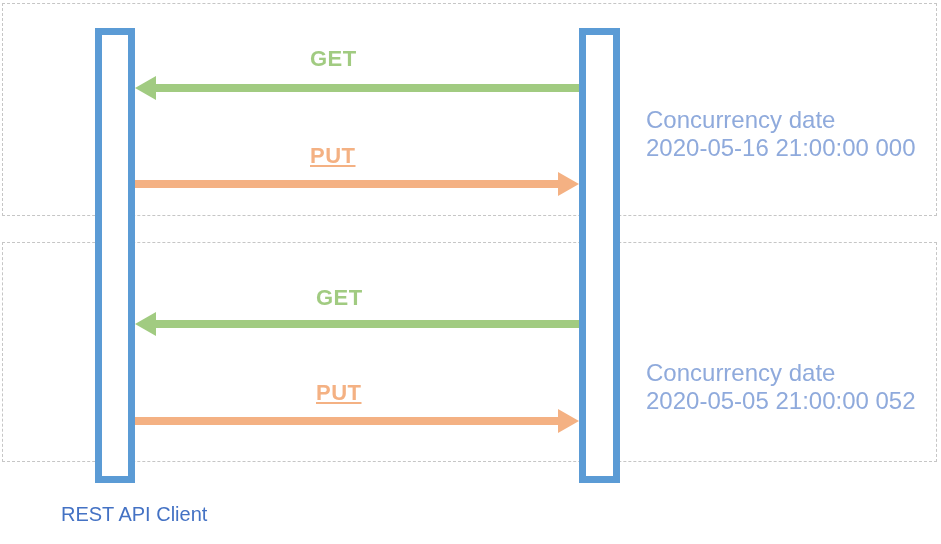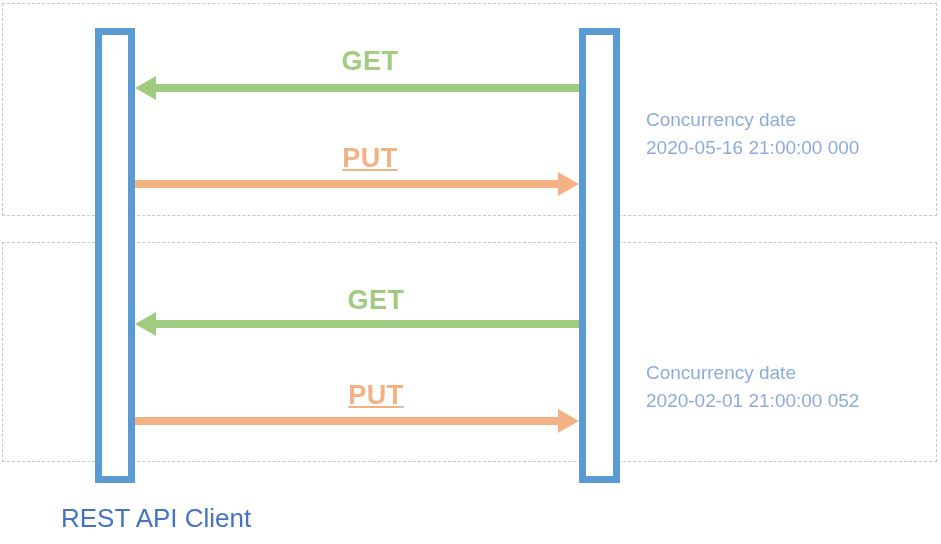--- a/index.html
+++ b/index.html
@@ -39,22 +39,21 @@
     background: #ffffff;
     box-sizing: border-box;
     z-index: 2;
   }
   .lifeline.client { left: 95px; width: 40px; }
   .lifeline.server { left: 579px; width: 41px; }
 
   .msg-label {
     position: absolute;
     width: 120px;
-    text-align: center;
-    font-size: 27px;
+    font-size: 22px;
     font-weight: bold;
     letter-spacing: 0.5px;
     z-index: 3;
   }
   .msg-label.get { color: var(--get-green); }
   .msg-label.put { color: var(--put-orange); text-decoration: underline; }
   .lbl-get1 { left: 310px; top: 46px; }
   .lbl-put1 { left: 310px; top: 143px; }
   .lbl-get2 { left: 316px; top: 285px; }
   .lbl-put2 { left: 316px; top: 380px; }
@@ -87,32 +86,32 @@
   .arrow-get2 .shaft { left: 153px; top: 320px; width: 426px; }
   .arrow-get2 .head  { left: 135px; top: 312px; }
   
   .arrow-put2 .shaft { left: 135px; top: 417px; width: 424px; }
   .arrow-put2 .head  { left: 558px; top: 409px; }
 
   .note {
     position: absolute;
     left: 646px;
     color: var(--note-blue);
-    font-size: 19px;
+    font-size: 24px;
     line-height: 28px;
     white-space: nowrap;
     z-index: 3;
   }
   .note1 { top: 106px; }
   .note2 { top: 359px; }
 
   .node-label {
     position: absolute;
     color: var(--label-blue);
-    font-size: 26px;
+    font-size: 20px;
     white-space: nowrap;
     z-index: 3;
   }
   .client-label { left: 61px; top: 503px; }
   .server-label { left: 522px; top: 503px; }
 </style>
 </head>
 <body>
 
 <div class="stage">
@@ -147,18 +146,18 @@
   </div>
 
   <div class="msg-label put lbl-put2">PUT</div>
   <div class="arrow orange arrow-put2">
     <div class="shaft"></div>
     <div class="head"></div>
   </div>
 
   <div class="note note2">
     <div>Concurrency date</div>
-    <div>2020-02-01 21:00:00 052</div>
+    <div>2020-05-05 21:00:00 052</div>
   </div>
 
   <div class="node-label client-label">REST API Client</div>
 
 </div>
 
 </body></html>

